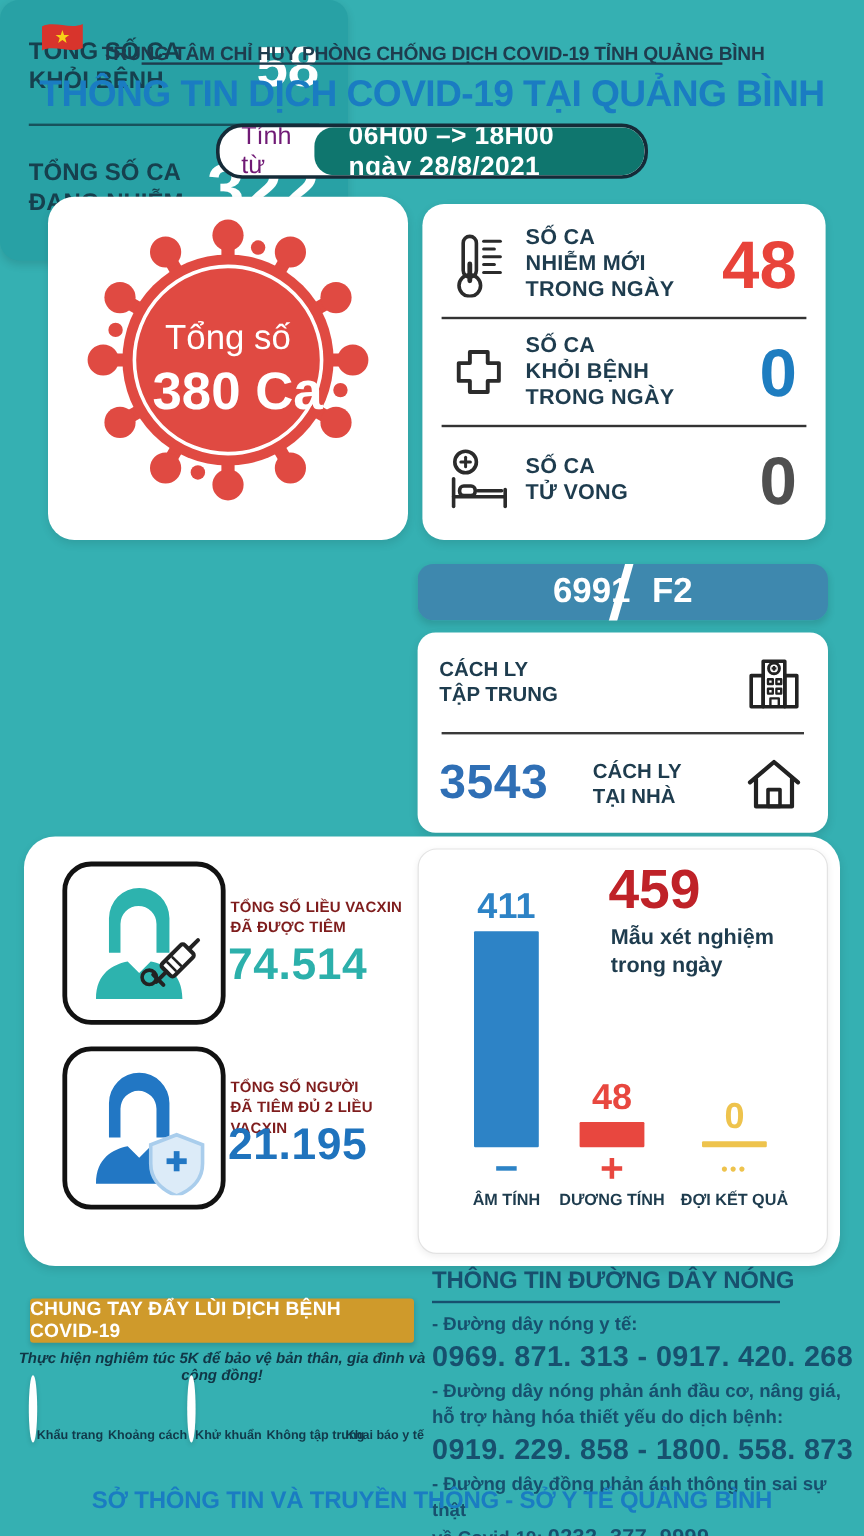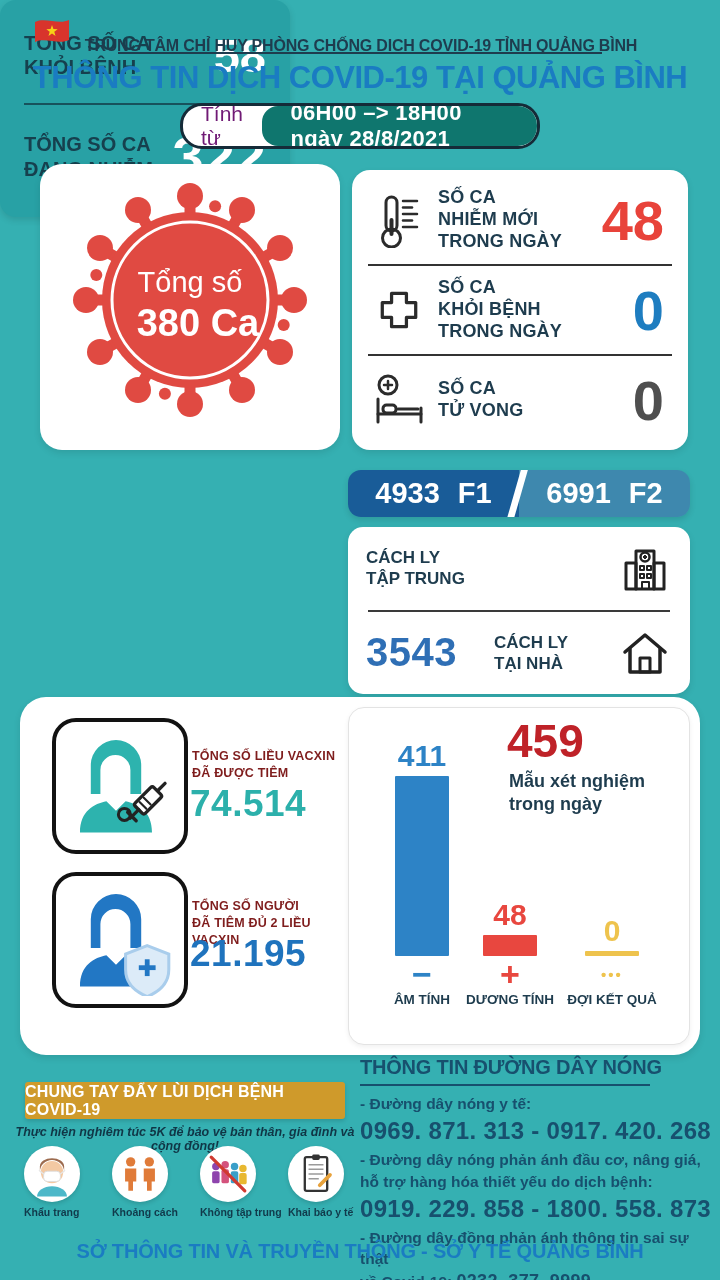--- a/index.html
+++ b/index.html
@@ -23,21 +23,21 @@
 
   
   .card{position:absolute;background:#fff;box-shadow:0 3px 7px rgba(0,0,0,0.10);}
 
   
   .virus-card{left:40px;top:164px;width:300px;height:286px;border-radius:22px;}
   .virus-svg{position:absolute;left:28px;top:14px;}
   .virus-label{position:absolute;left:0;right:0;top:102px;text-align:center;
     color:#fff;font-size:29px;font-weight:500;}
   .virus-value{position:absolute;left:16px;right:0;top:138px;text-align:center;
-    color:#fff;font-size:38px;font-weight:800;}
+    color:#fff;font-size:44px;font-weight:800;}
 
   .stats-card{left:352px;top:170px;width:336px;height:280px;border-radius:18px;
     display:flex;flex-direction:column;justify-content:space-evenly;padding:6px 0;box-sizing:border-box;}
   .stat-row{display:flex;align-items:center;padding:0 16px;height:80px;}
   .stat-icon{width:62px;display:flex;justify-content:center;}
   .stat-label{flex:1;margin-left:8px;font-size:18px;font-weight:800;color:#1e3c4e;
     line-height:1.22;letter-spacing:0.2px;}
   .stat-value{font-size:56px;font-weight:800;margin-right:8px;}
   .stat-divider{border-top:2px solid #333;margin:0 16px;}
 
@@ -95,21 +95,21 @@
   .bar-col.c2{left:106px;}
   .bar-col.c3{left:208px;}
 
   
   .banner{position:absolute;left:25px;top:1082px;width:320px;height:37px;border-radius:3px;
     display:flex;align-items:center;justify-content:center;color:#fff;font-size:16px;
     font-weight:800;letter-spacing:0.2px;box-shadow:0 2px 4px rgba(0,0,0,0.15);}
   .slogan{position:absolute;left:8px;top:1125px;width:354px;text-align:center;
     font-size:12.5px;font-weight:700;font-style:italic;color:#103646;}
   .fivek-row{position:absolute;left:24px;top:1146px;width:326px;display:flex;justify-content:space-between;}
-  .fivek-item{width:62px;display:flex;flex-direction:column;align-items:flex-start;}
+  .fivek-item{width:62px;display:flex;flex-direction:row;align-items:flex-end;}
   .fivek-circle{width:56px;height:56px;border-radius:50%;background:#fff;overflow:hidden;
     box-shadow:0 2px 4px rgba(0,0,0,0.15);}
   .fivek-label{margin-top:4px;font-size:10.5px;font-weight:700;color:#113a4b;white-space:nowrap;}
 
   
   .hotline{position:absolute;left:360px;top:1056px;width:352px;color:#17506e;}
   .hotline-title{font-size:20px;font-weight:800;letter-spacing:-0.2px;}
   .hotline-underline{width:290px;height:2px;background:#17506e;margin:5px 0 7px 0;}
   .hl-line{font-size:15.5px;font-weight:600;line-height:1.38;}
   .hl-num{font-size:24px;font-weight:800;line-height:1.45;letter-spacing:0.3px;}
@@ -237,24 +237,20 @@
     </div>
     <div class="totals-divider"></div>
     <div class="totals-row">
       <div class="totals-label preline">TỔNG SỐ CA
 ĐANG NHIỄM</div>
       <div class="totals-value v2">322</div>
     </div>
   </div>
 
   <div class="ff-pill">
-    <div class="ff-seg" style="background-color: rgb(25, 92, 152);">
-      <span>4933</span>
-      <span>F1</span>
-    </div>
     <div class="ff-seg" style="background-color: rgb(62, 136, 174);">
       <span>6991</span>
       <span>F2</span>
     </div>
     <div class="ff-slash"></div>
   </div>
 
   <div class="card iso-card">
     <div class="iso-row">
       <div class="iso-label preline">CÁCH LY
@@ -373,20 +369,39 @@
           <path d="M14,24 h12 v14 h-3.5 v10 h-5 v-10 H14 Z"></path>
           <circle cx="40" cy="17" r="5"></circle>
           <path d="M34,24 h12 v14 h-3.5 v10 h-5 v-10 H34 Z"></path>
         </svg>
       </div>
       <div class="fivek-label">Khoảng cách</div>
     </div>
     <div class="fivek-item">
       <div class="fivek-circle">
         <svg width="56" height="56" viewBox="0 0 60 60">
+          <g transform="rotate(-18 30 30)">
+            <ellipse cx="33" cy="24" rx="14" ry="7.5" fill="#e4875a"></ellipse>
+            <rect x="40" y="14" width="4" height="10" rx="2" fill="#e4875a"></rect>
+            <rect x="45" y="16" width="4" height="9" rx="2" fill="#e4875a"></rect>
+          </g>
+          <g transform="rotate(12 30 36)">
+            <ellipse cx="28" cy="38" rx="14" ry="7.5" fill="#f0a077"></ellipse>
+            <rect x="12" y="34" width="9" height="4" rx="2" fill="#f0a077"></rect>
+          </g>
+          <circle cx="27" cy="29" r="2.4" fill="#fff"></circle>
+          <circle cx="33" cy="33" r="1.8" fill="#fff"></circle>
+          <circle cx="23" cy="35" r="1.6" fill="#fff"></circle>
+        </svg>
+      </div>
+      <div class="fivek-label">Khử khuẩn</div>
+    </div>
+    <div class="fivek-item">
+      <div class="fivek-circle">
+        <svg width="56" height="56" viewBox="0 0 60 60">
           <g>
             <circle cx="17" cy="22" r="4" fill="#8e44ad"></circle>
               <rect x="13" y="27" width="8" height="13" rx="2" fill="#8e44ad"></rect>
             <circle cx="27" cy="20" r="4" fill="#d4527c"></circle>
               <rect x="23" y="25" width="8" height="15" rx="2" fill="#d4527c"></rect>
             <circle cx="37" cy="22" r="4" fill="#3a9fc9"></circle>
               <rect x="33" y="27" width="8" height="13" rx="2" fill="#3a9fc9"></rect>
             <circle cx="46" cy="24" r="4" fill="#e8b830"></circle>
               <rect x="42" y="29" width="8" height="12" rx="2" fill="#e8b830"></rect>
           </g>

